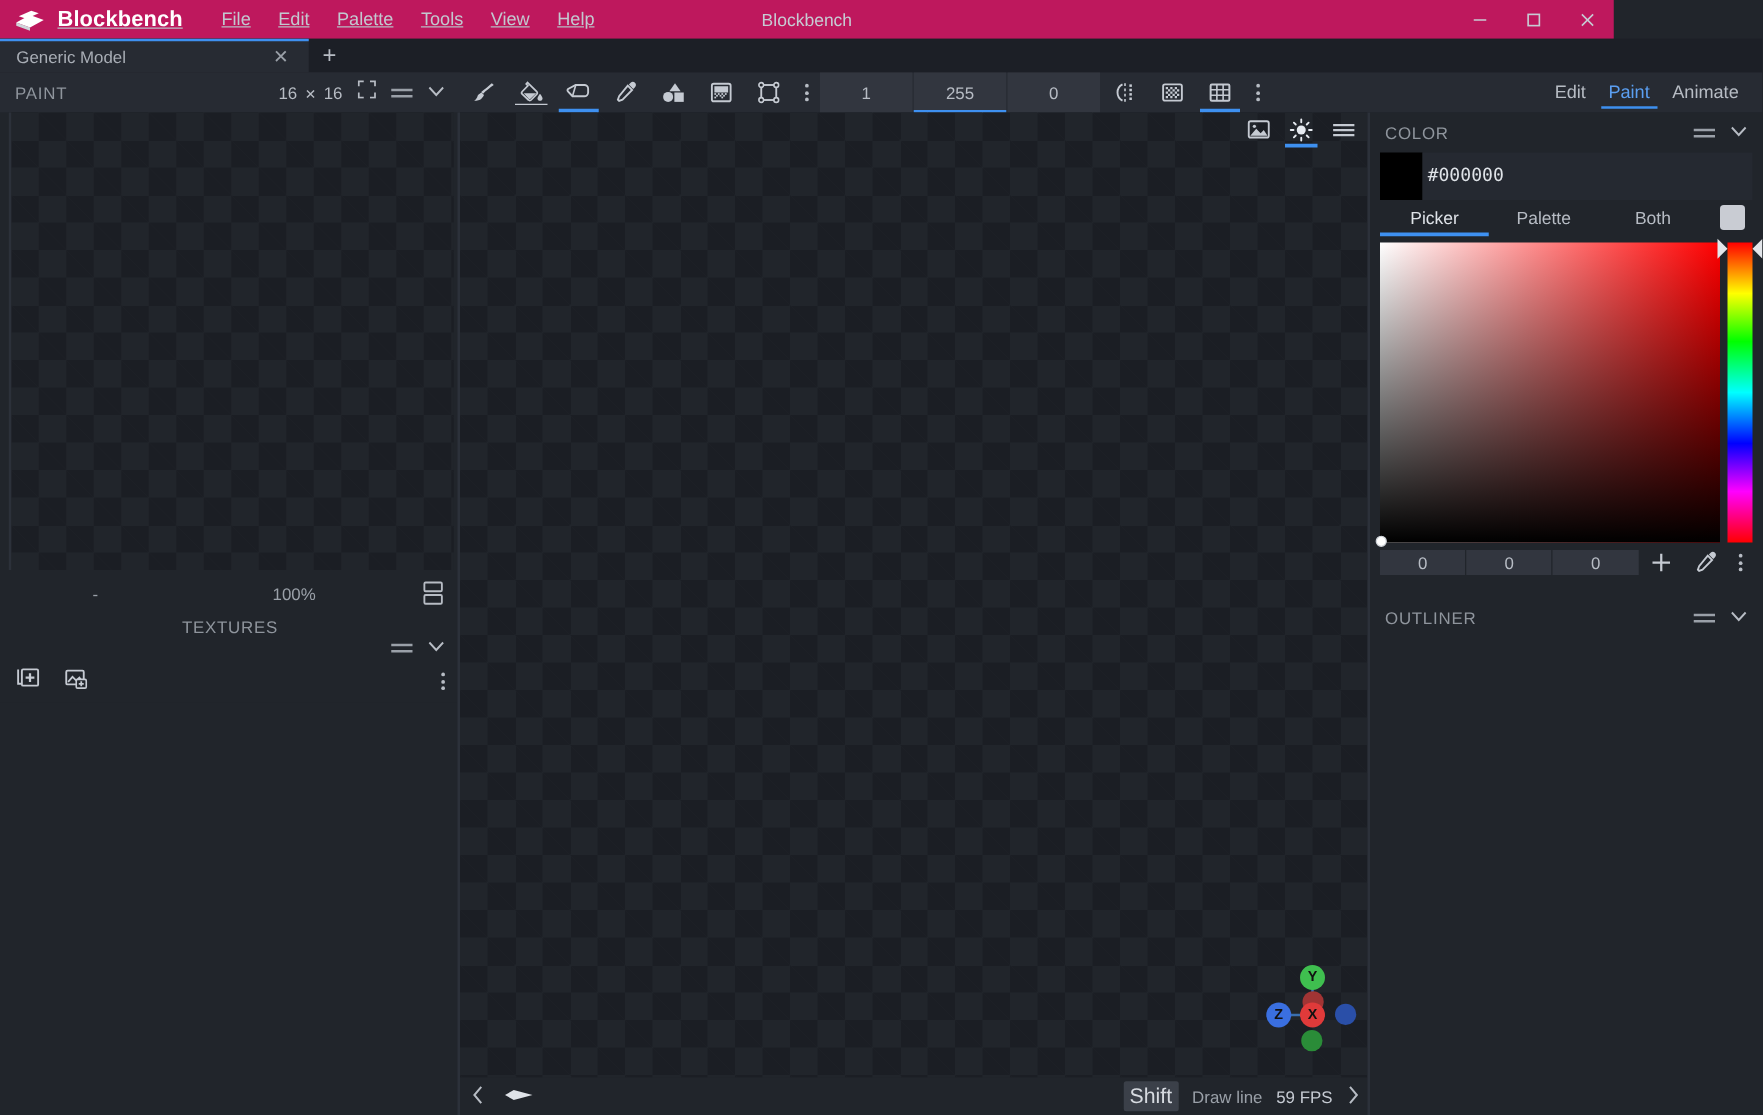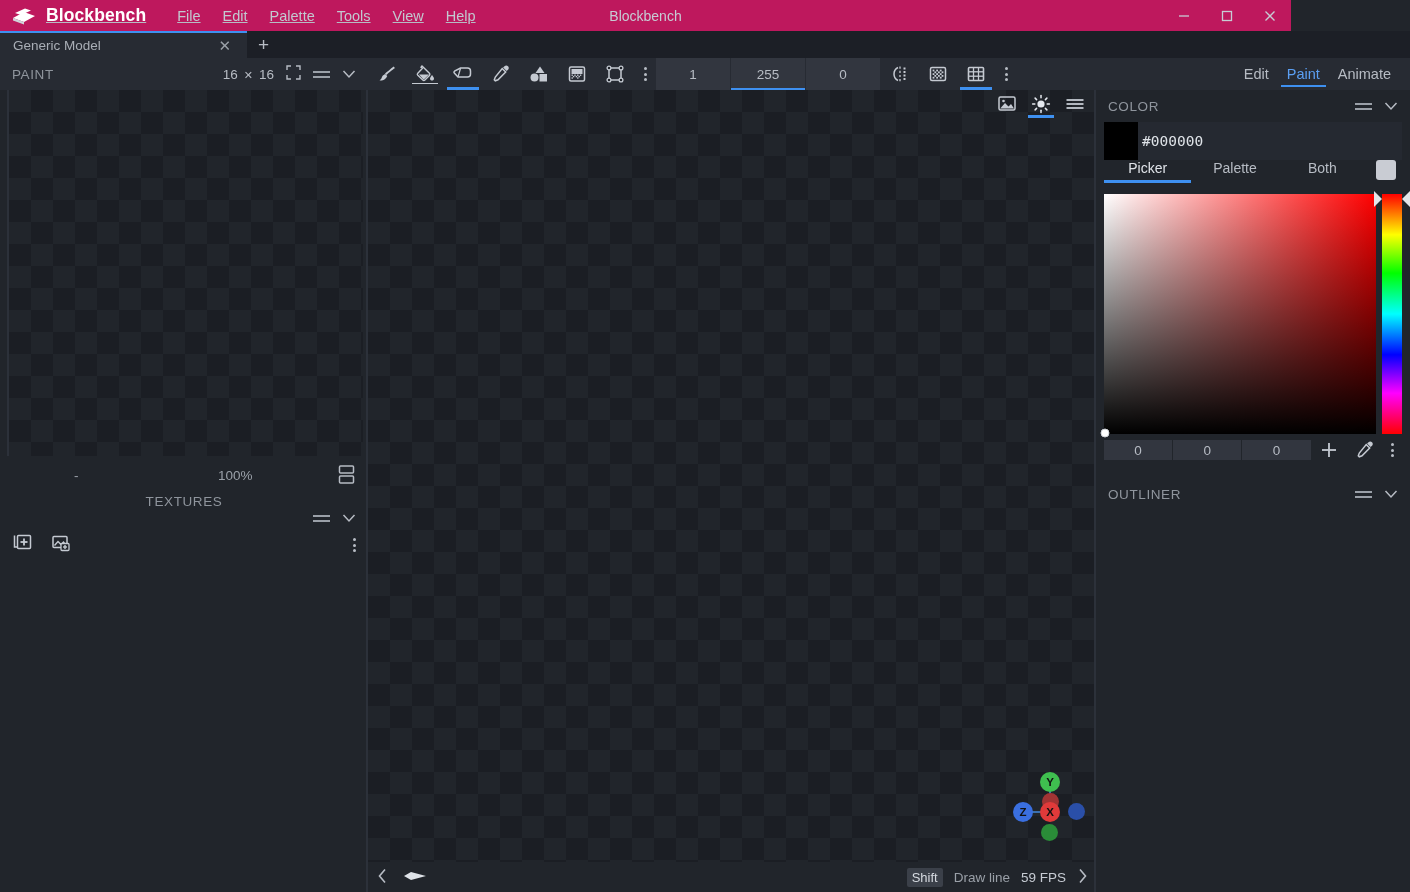--- a/index.html
+++ b/index.html
@@ -176,21 +176,21 @@
 
   .vp-status {
     position: absolute; left: 368px; top: 862px; width: 728px; height: 30px;
     background: #21252b; display: flex; align-items: center;
     font-size: 13.5px; color: #9aa0a8;
   }
   .vps-left { display: flex; align-items: center; gap: 14px; padding-left: 9px; }
   .vps-right { margin-left: auto; display: flex; align-items: center; gap: 11px; padding-right: 8px; }
   .kbd {
     background: #3b4049; color: #d6dae0; border-radius: 2px;
-    padding: 2px 5px; font-size: 13px;
+    padding: 2px 5px; font-size: 17px;
   }
   .fps { color: #c6cbd3; font-size: 13.5px; }
 
   
   .rightpanel {
     position: absolute; left: 1096px; top: 90px; width: 314px; height: 802px;
     background: #21252b;
   }
   .panel-head {
     height: 32px; display: flex; align-items: center; padding: 0 12px;
@@ -200,21 +200,21 @@
 
   .color-row { display: flex; align-items: stretch; height: 38px; padding: 0 8px; }
   .color-swatch { width: 34px; height: 38px; background: #000; }
   .hex-input {
     flex: 1; background: #252931; border: none; color: #dfe3e8;
     font-family: "DejaVu Sans Mono", monospace; font-size: 14.5px;
     padding-left: 4px; outline: none;
   }
 
   .picker-tabs {
-    display: flex; align-items: flex-start; height: 34px; padding: 0 8px;
+    display: flex; align-items: center; height: 34px; padding: 0 8px;
   }
   .ptab {
     flex: 1; text-align: center; font-size: 14px; color: #b7bcc4;
     padding-bottom: 7px; position: relative;
   }
   .ptab.active { color: #dfe3e8; }
   .ptab.active::after {
     content: ''; position: absolute; bottom: 0; left: 0; right: 0; height: 3px;
     background: #3e90f0;
   }

